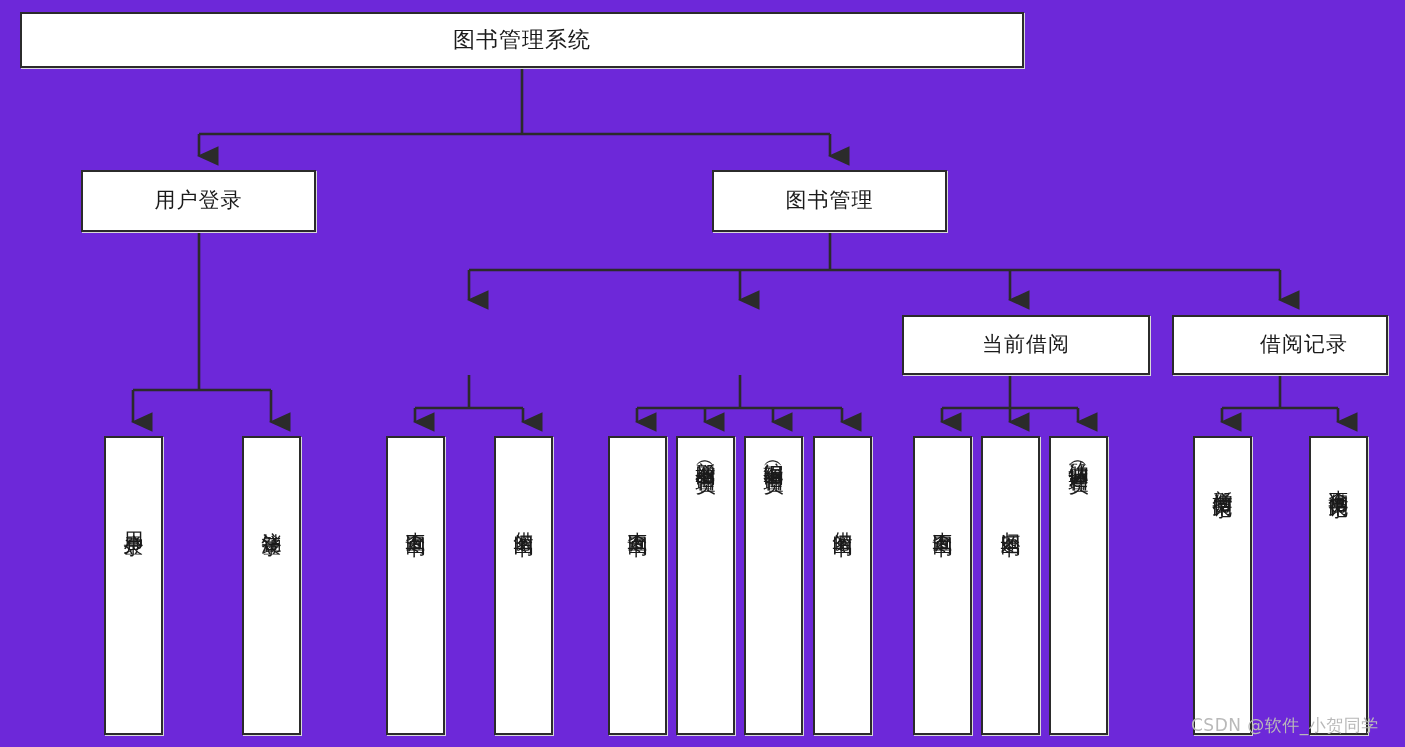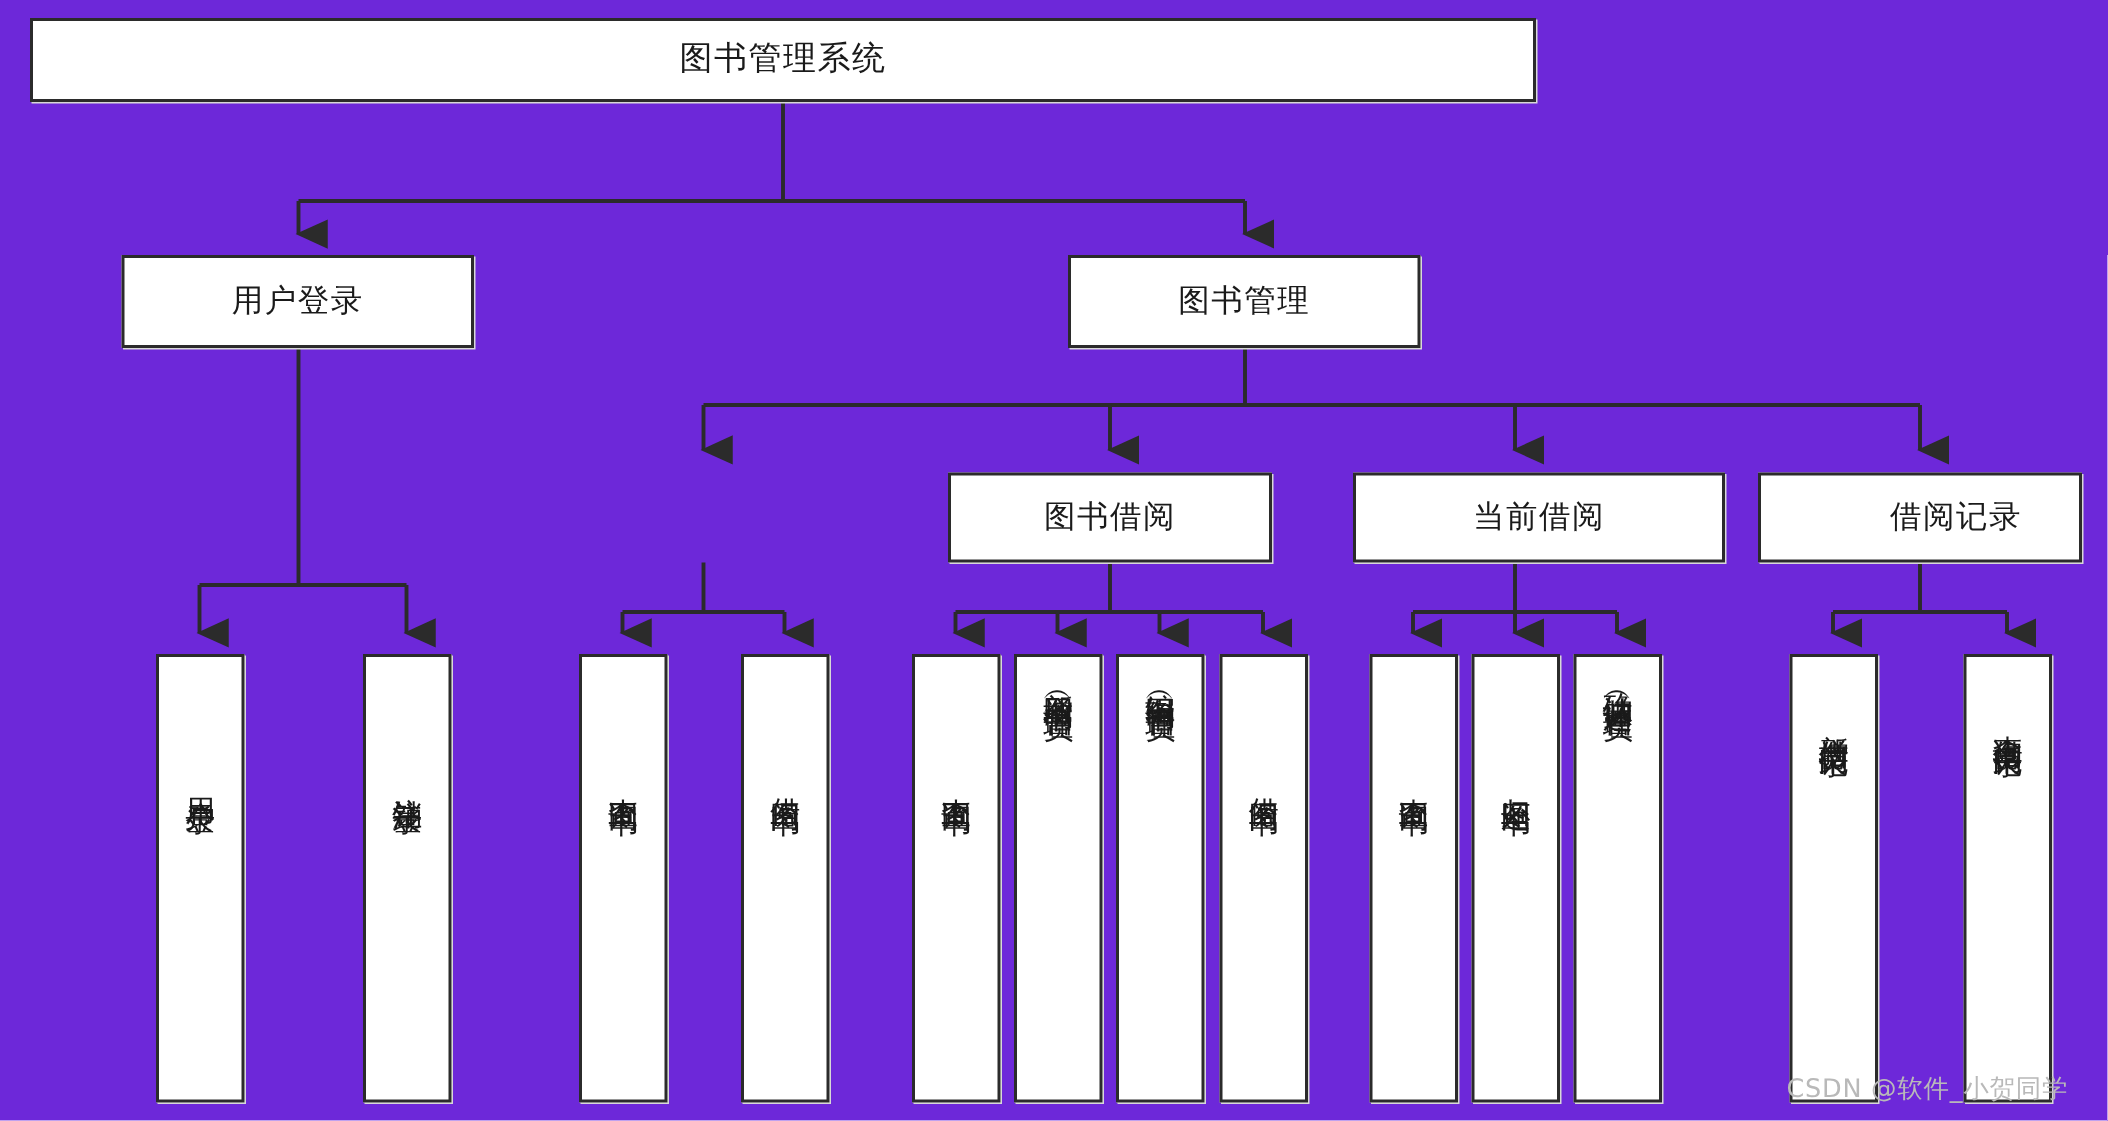--- a/index.html
+++ b/index.html
@@ -133,23 +133,20 @@
     <span class="label">图书管理系统</span>
   </div>
 
   <div class="node h" style="left:81px; top:170px; width:235px; height:62px;">
     <span class="label">用户登录</span>
   </div>
   <div class="node h" style="left:712px; top:170px; width:235px; height:62px;">
     <span class="label">图书管理</span>
   </div>
 
-  <div class="node h" style="left:632px; top:315px; width:216px; height:60px;">
-    <span class="label">图书借阅</span>
-  </div>
   <div class="node h" style="left:902px; top:315px; width:248px; height:60px;">
     <span class="label">当前借阅</span>
   </div>
   <div class="node h" style="left:1172px; top:315px; width:216px; height:60px;padding-left:48px;">
     <span class="label">借阅记录</span>
   </div>
 
   <div class="node v" style="left:104px; top:436px; width:59px; height:299px; padding-top:78px;">
     <span class="label">用户登录</span>
   </div>

